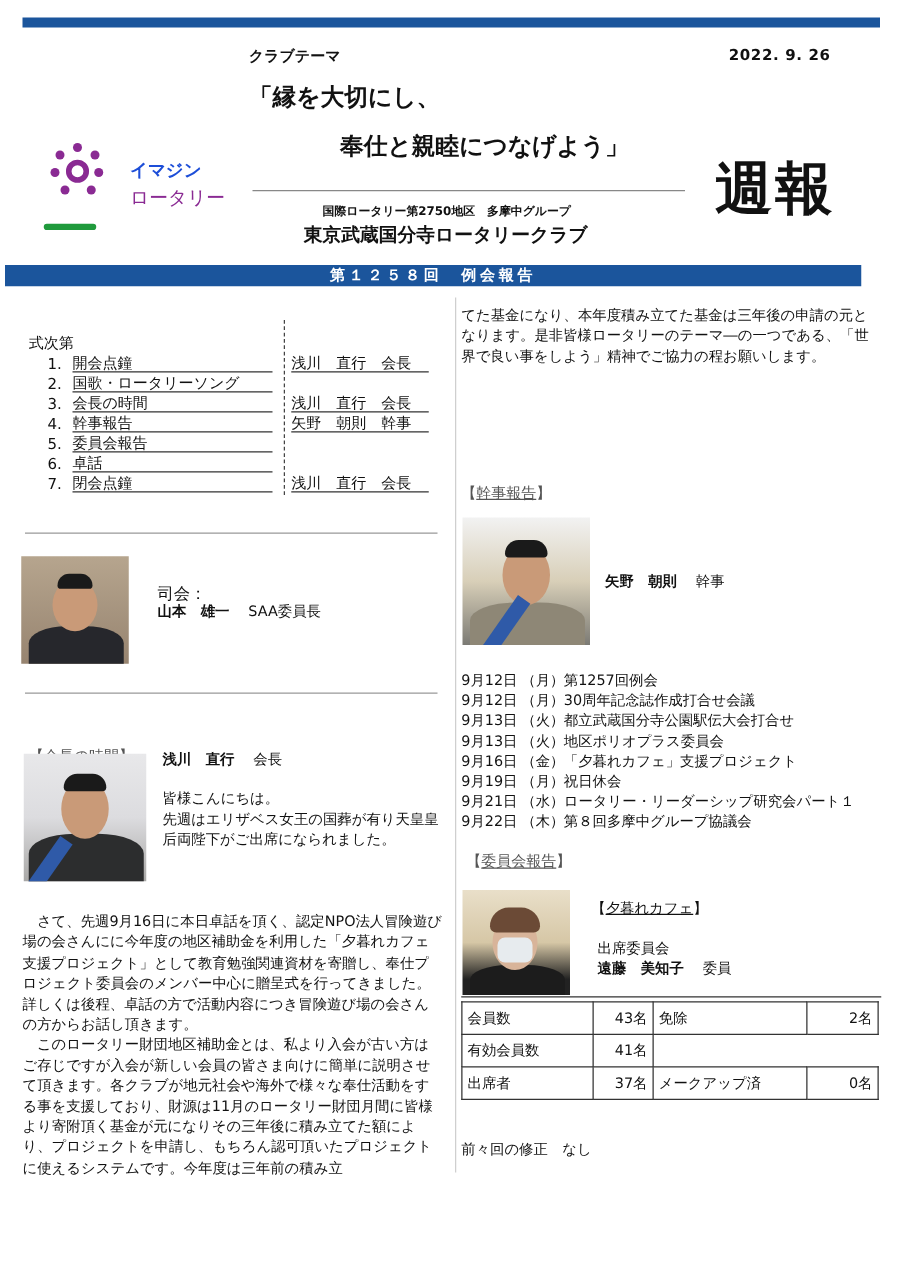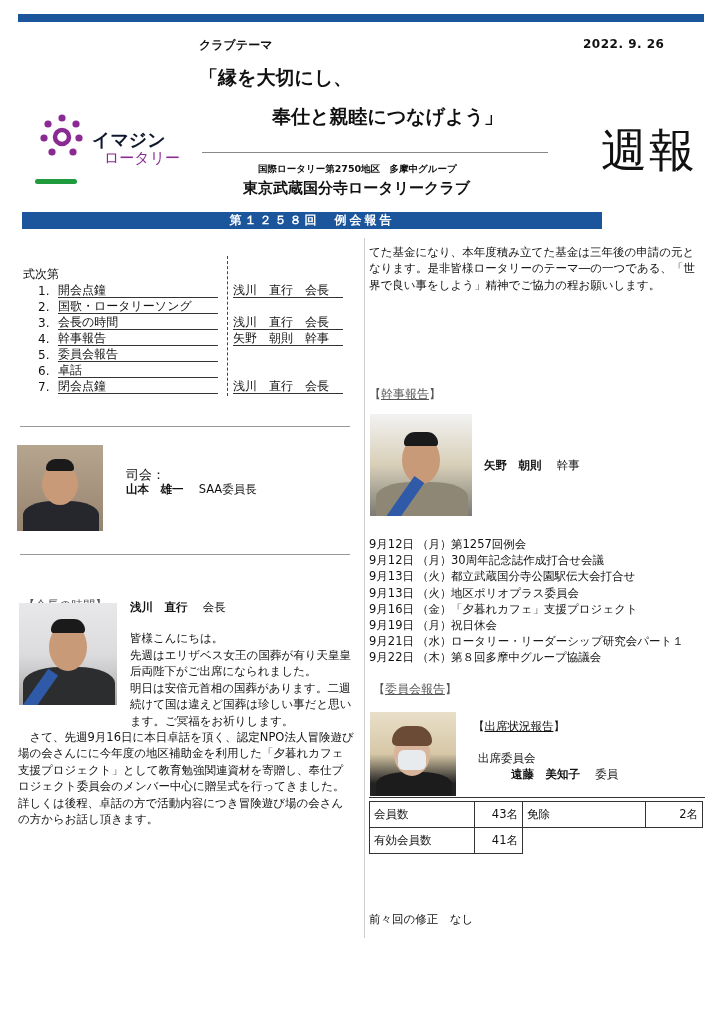--- a/index.html
+++ b/index.html
@@ -6,29 +6,29 @@
   html, body { width: 723px; height: 1024px; background: #ffffff; overflow: hidden; }
   body { position: relative; font-family: "DejaVu Sans", "Liberation Sans", sans-serif; color: #111; }
   .abs { position: absolute; }
 
   .top-bar { left: 18px; top: 14px; width: 686px; height: 8px; background: #1b559c; }
 
   .theme-label { left: 199px; top: 37px; font-size: 12px; font-weight: bold; }
   .date { left: 583px; top: 37px; font-size: 12px; font-weight: bold; letter-spacing: 0.5px; }
   .theme-line1 { left: 199px; top: 65px; font-size: 19px; font-weight: bold; }
   .theme-line2 { left: 272px; top: 104px; font-size: 19px; font-weight: bold; }
-  .weekly { left: 601px; top: 120px; font-size: 46px; font-weight: normal; letter-spacing: 2px; }
+  .weekly { left: 572px; top: 120px; font-size: 46px; font-weight: bold; letter-spacing: 2px; }
   .header-rule { left: 202px; top: 152px; width: 346px; height: 1px; background: #888; }
   .district { left: 258px; top: 163px; font-size: 9.5px; font-weight: bold; }
   .club-name { left: 243px; top: 179px; font-size: 15px; font-weight: bold; }
-  .logo-text1 { left: 92px; top: 128px; font-size: 18px; font-weight: bold; color: #0f172a; }
+  .logo-text1 { left: 104px; top: 128px; font-size: 14px; font-weight: bold; color: #1d4ed8; }
   .logo-text2 { left: 104px; top: 149px; font-size: 15px; color: #8a2a93; }
   .logo-green { left: 35px; top: 179px; width: 42px; height: 5px; background: #1f9a3c; border-radius: 3px; }
 
-  .report-bar { left: 22px; top: 212px; width: 580px; height: 17px; background: #1b559c; color: #fff; text-align: center; font-size: 12px; font-weight: bold; letter-spacing: 3px; line-height: 17px; }
+  .report-bar { left: 4px; top: 212px; width: 685px; height: 17px; background: #1b559c; color: #fff; text-align: center; font-size: 12px; font-weight: bold; letter-spacing: 3px; line-height: 17px; }
 
   .col-divider { left: 364px; top: 238px; width: 1px; height: 700px; background: #cfcfcf; }
 
   .program-title { left: 23px; top: 266px; font-size: 12px; }
   .program-list { left: 38px; top: 282px; width: 180px; }
   .program-item { height: 16px; font-size: 12px; display: flex; align-items: flex-end; }
   .program-item .num { width: 20px; text-align: left; }
   .program-item .label { flex: 1; border-bottom: 1px solid #333; padding-left: 0; line-height: 14px; text-decoration: none; }
   .program-dashline { left: 227px; top: 256px; height: 140px; border-left: 1px dashed #444; }
   .program-people { left: 233px; top: 282px; width: 110px; }
@@ -66,21 +66,21 @@
 
   .schedule { left: 369px; top: 537px; width: 340px; font-size: 11.5px; }
   .sched-row { height: 16.2px; display: flex; white-space: nowrap; }
   .sched-row .d { width: 48px; }
   .sched-row .w { width: 34px; }
 
   .comm-head { left: 373px; top: 681px; }
   .comm-photo { left: 370px; top: 712px; width: 86px; height: 84px; background: linear-gradient(180deg, #e9dfc9 0%, #d6c7a6 50%, #222 85%); }
   .att-head { left: 473px; top: 719px; font-size: 11.5px; }
   .att-sub { left: 478px; top: 751px; font-size: 11.5px; }
-  .att-name { left: 478px; top: 767px; font-size: 11.5px; margin-left: 33px; }
+  .att-name { left: 478px; top: 767px; font-size: 11.5px; }
   .rule-under-photo { left: 369px; top: 797px; width: 336px; height: 1px; background: #333; }
 
   .att-table { left: 369px; top: 801px; border-collapse: collapse; font-size: 11.5px; }
   .att-table td { height: 26px; padding: 0 4px; }
   .att-table td.b { border: 1px solid #333; }
   .att-table .c1 { width: 105px; }
   .att-table .c2 { width: 48px; text-align: right; }
   .att-table .c3 { width: 123px; }
   .att-table .c4 { width: 57px; text-align: right; }
   .att-table .pct { text-align: center; padding-right: 30px; }
@@ -197,24 +197,24 @@
   <div class="abs" style="left:32px;top:16px;width:34px;height:14px;background:#1a1a1a;border-radius:14px 14px 4px 4px;"></div>
   <div class="sash" style="left:-2px;top:82px;width:46px;height:12px;"></div>
 </div>
 <div class="abs pres-name">
   <span class="bold">浅川　直行</span>　
   <span>会長</span>
 </div>
 <div class="abs pres-body">
   <p>皆様こんにちは。</p>
   <p>先週はエリザベス女王の国葬が有り天皇皇后両陛下がご出席になられました。</p>
-  <p>明日は安倍元首相の国葬があります。二週続けて国は違えど国葬は珍しい事だと思います。ご冥福をお祈りします。</p>
 </div>
 <div class="abs pres-body2">
   <p class="para">さて、先週9月16日に本日卓話を頂く、認定NPO法人冒険遊び場の会さんにに今年度の地区補助金を利用した「夕暮れカフェ支援プロジェクト」として教育勉強関連資材を寄贈し、奉仕プロジェクト委員会のメンバー中心に贈呈式を行ってきました。詳しくは後程、卓話の方で活動内容につき冒険遊び場の会さんの方からお話し頂きます。</p>
+  <p class="para">このロータリー財団地区補助金とは、私より入会が古い方はご存じですが入会が新しい会員の皆さま向けに簡単に説明させて頂きます。各クラブが地元社会や海外で様々な奉仕活動をする事を支援しており、財源は11月のロータリー財団月間に皆様より寄附頂く基金が元になりその三年後に積み立てた額により、プロジェクトを申請し、もちろん認可頂いたプロジェクトに使えるシステムです。今年度は三年前の積み立</p>
 </div>
 
 <div class="abs right-body">
   <p>てた基金になり、本年度積み立てた基金は三年後の申請の元となります。是非皆様ロータリーのテーマ―の一つである、「世界で良い事をしよう」精神でご協力の程お願いします。</p>
 </div>
 
 <div class="abs section-head sec-head">
   <span>【</span><u>幹事報告</u><span>】</span>
 </div>
 <div class="abs sec-photo photo">
@@ -274,21 +274,21 @@
 <div class="abs section-head comm-head">
   <span>【</span><u>委員会報告</u><span>】</span>
 </div>
 <div class="abs comm-photo photo">
   <div class="suit" style="left:6px;top:60px;width:76px;height:30px;background:#1c1c1c;"></div>
   <div class="face" style="left:24px;top:20px;width:36px;height:44px;background:#d8b49a;"></div>
   <div class="abs" style="left:22px;top:14px;width:40px;height:20px;background:#6b4a36;border-radius:18px 18px 6px 6px;"></div>
   <div class="abs" style="left:28px;top:38px;width:28px;height:20px;background:#e7ebee;border-radius:6px;"></div>
 </div>
 <div class="abs att-head">
-  <span>【</span><u>出席状況報告</u><span>】</span>
+  <span>【</span><u>夕暮れカフェ</u><span>】</span>
 </div>
 <div class="abs att-sub">出席委員会</div>
 <div class="abs att-name">
   <span class="bold">遠藤　美知子</span>　
   <span>委員</span>
 </div>
 <div class="abs rule-under-photo"></div>
 
 <table class="abs att-table">
   <tbody>
@@ -297,15 +297,21 @@
     <td class="b c2">43名</td>
     <td class="b c3">免除</td>
     <td class="b c4">2名</td>
   </tr>
   <tr>
     <td class="b c1">有効会員数</td>
     <td class="b c2">41名</td>
     <td class="c3"></td>
     <td class="c4"></td>
   </tr>
+  <tr>
+    <td class="b c1">出席者</td>
+    <td class="b c2">37名</td>
+    <td class="b c3">メークアップ済</td>
+    <td class="b c4">0名</td>
+  </tr>
 </tbody>
   </table>
 <div class="abs correction">前々回の修正　なし</div>
 
 </body></html>

